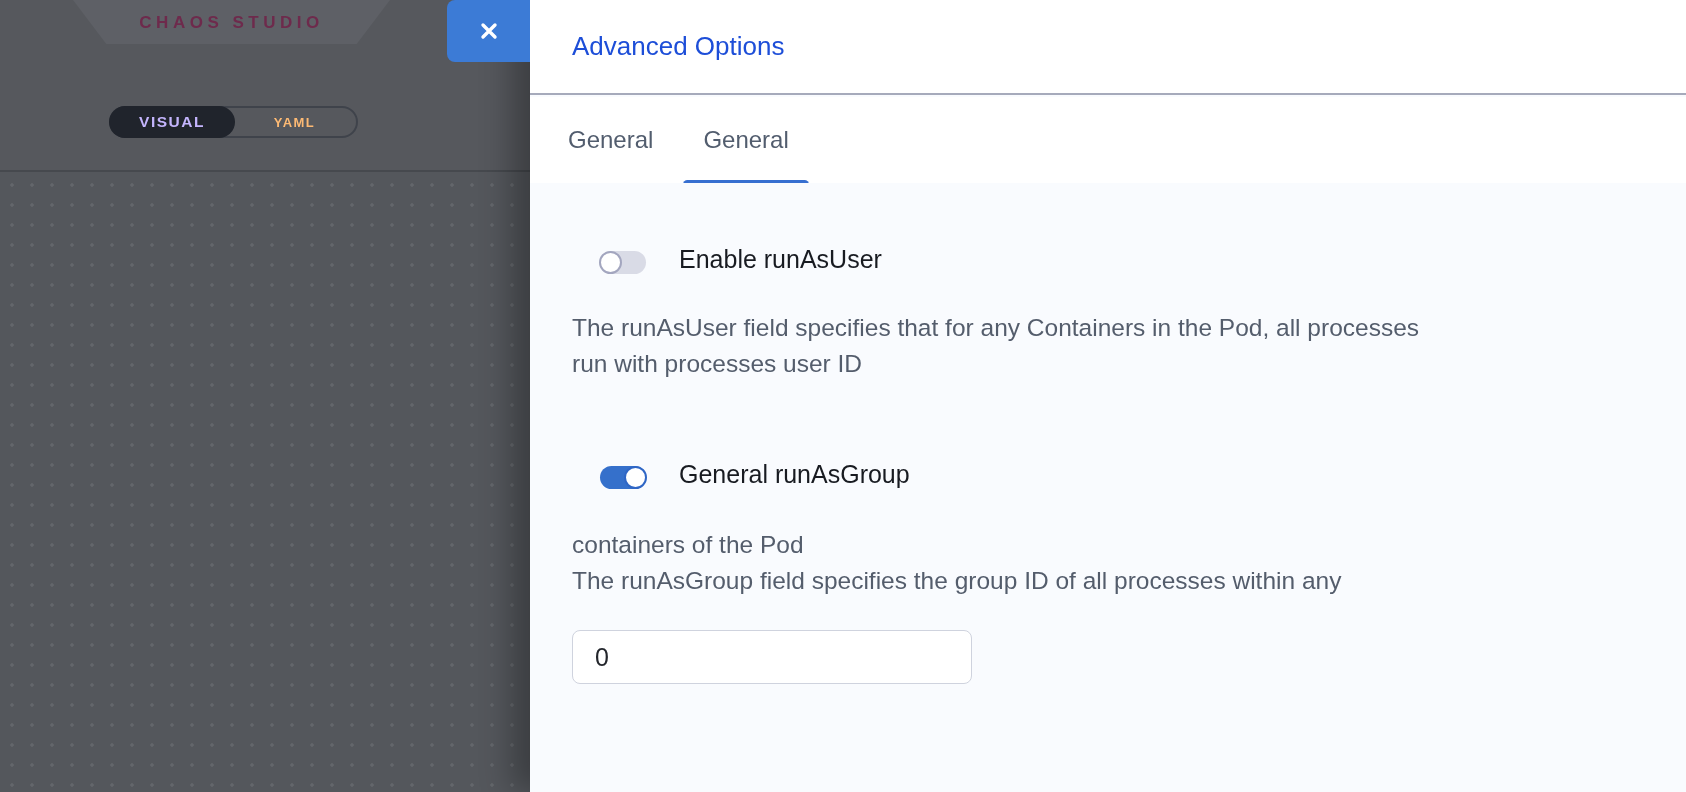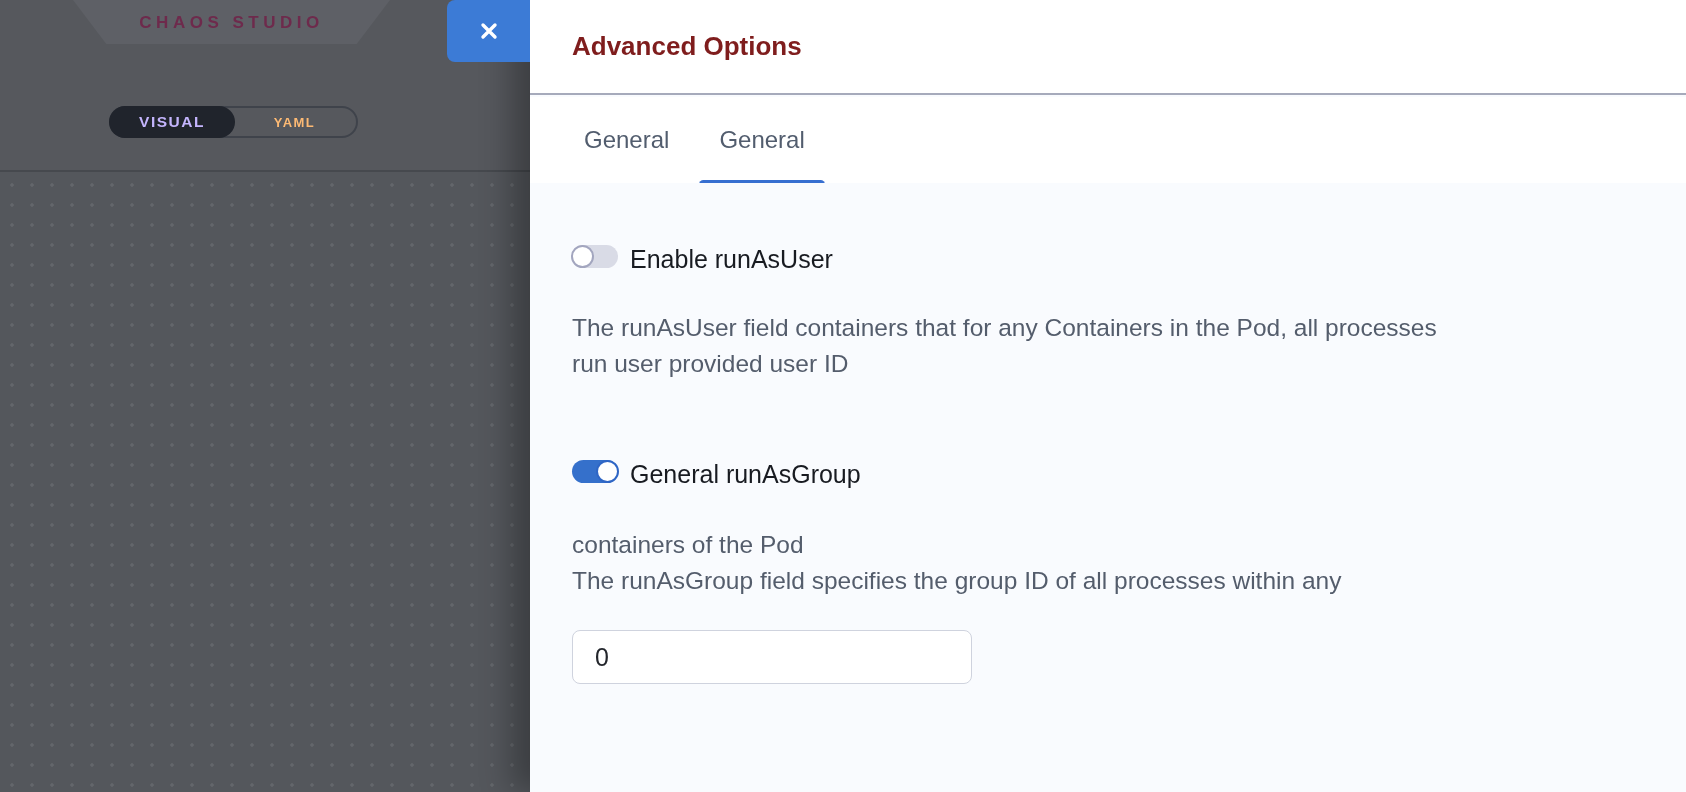--- a/index.html
+++ b/index.html
@@ -66,44 +66,44 @@
     position:absolute; left:530px; top:0; width:1156px; height:792px;
     background:#F9FBFE;
     box-shadow:-18px 0 30px rgba(0,0,0,0.30);
     z-index:2;
   }
   .drawer-header {
     position:absolute; left:0; top:0; width:100%; height:95px;
     background:#FFFFFF; border-bottom:2px solid #A6AABB;
     display:flex; align-items:center; padding-left:42px;
   }
-  .drawer-title { font-size:26px; font-weight:bold; color:#7f1d1d; }
+  .drawer-title { font-size:26px; font-weight:normal; color:#1d4ed8; }
 
   .tabs {
     position:absolute; left:0; top:97px; width:100%; height:86px;
     background:#FFFFFF;
-    display:flex; align-items:center; padding-left:54px;
+    display:flex; align-items:center; padding-left:38px;
   }
   .tab {
     position:relative; height:100%;
     display:flex; align-items:center;
     font-size:24px; color:#525D6E; cursor:pointer;
   }
   .tab-general { margin-right:50px; }
   .tab.active::after {
     content:""; position:absolute; left:-20px; right:-20px; bottom:-6px;
     height:9px; border-radius:5px; background:#376FD0;
   }
 
   .content {
     position:absolute; left:0; top:183px; width:100%; height:609px;
     background:#F9FBFE; padding:0 46px 0 42px;
   }
 
-  .toggle-row { display:flex; align-items:flex-start; gap:12px; }
+  .toggle-row { display:flex; align-items:flex-end; gap:33px;margin-left:28px; }
   .row-user  { margin-top:62px; }
   .row-group { margin-top:78px; }
   .toggle-label { font-size:25px; color:#181B21; }
 
   .toggle { position:relative; width:46px; height:23px; border-radius:12px; cursor:pointer; }
   .toggle.off { background:#D9DBE6; }
   .toggle.off .knob {
     position:absolute; left:-1px; top:0; width:23px; height:23px;
     border-radius:50%; background:#FFFFFF; border:2px solid #A3A6BF;
   }
@@ -161,22 +161,22 @@
   <section class="content">
 
     <div class="toggle-row row-user">
       <div class="toggle off">
         <span class="knob"></span>
       </div>
       <span class="toggle-label">Enable runAsUser</span>
     </div>
 
     <p class="desc desc-user">
-      <span>The runAsUser field containers that for any Containers in the Pod, all processes</span>
-      <span>run user provided user ID</span>
+      <span>The runAsUser field specifies that for any Containers in the Pod, all processes</span>
+      <span>run with processes user ID</span>
     </p>
 
     <div class="toggle-row row-group">
       <div class="toggle on">
         <span class="knob"></span>
       </div>
       <span class="toggle-label">General runAsGroup</span>
     </div>
 
     <p class="desc desc-group">

